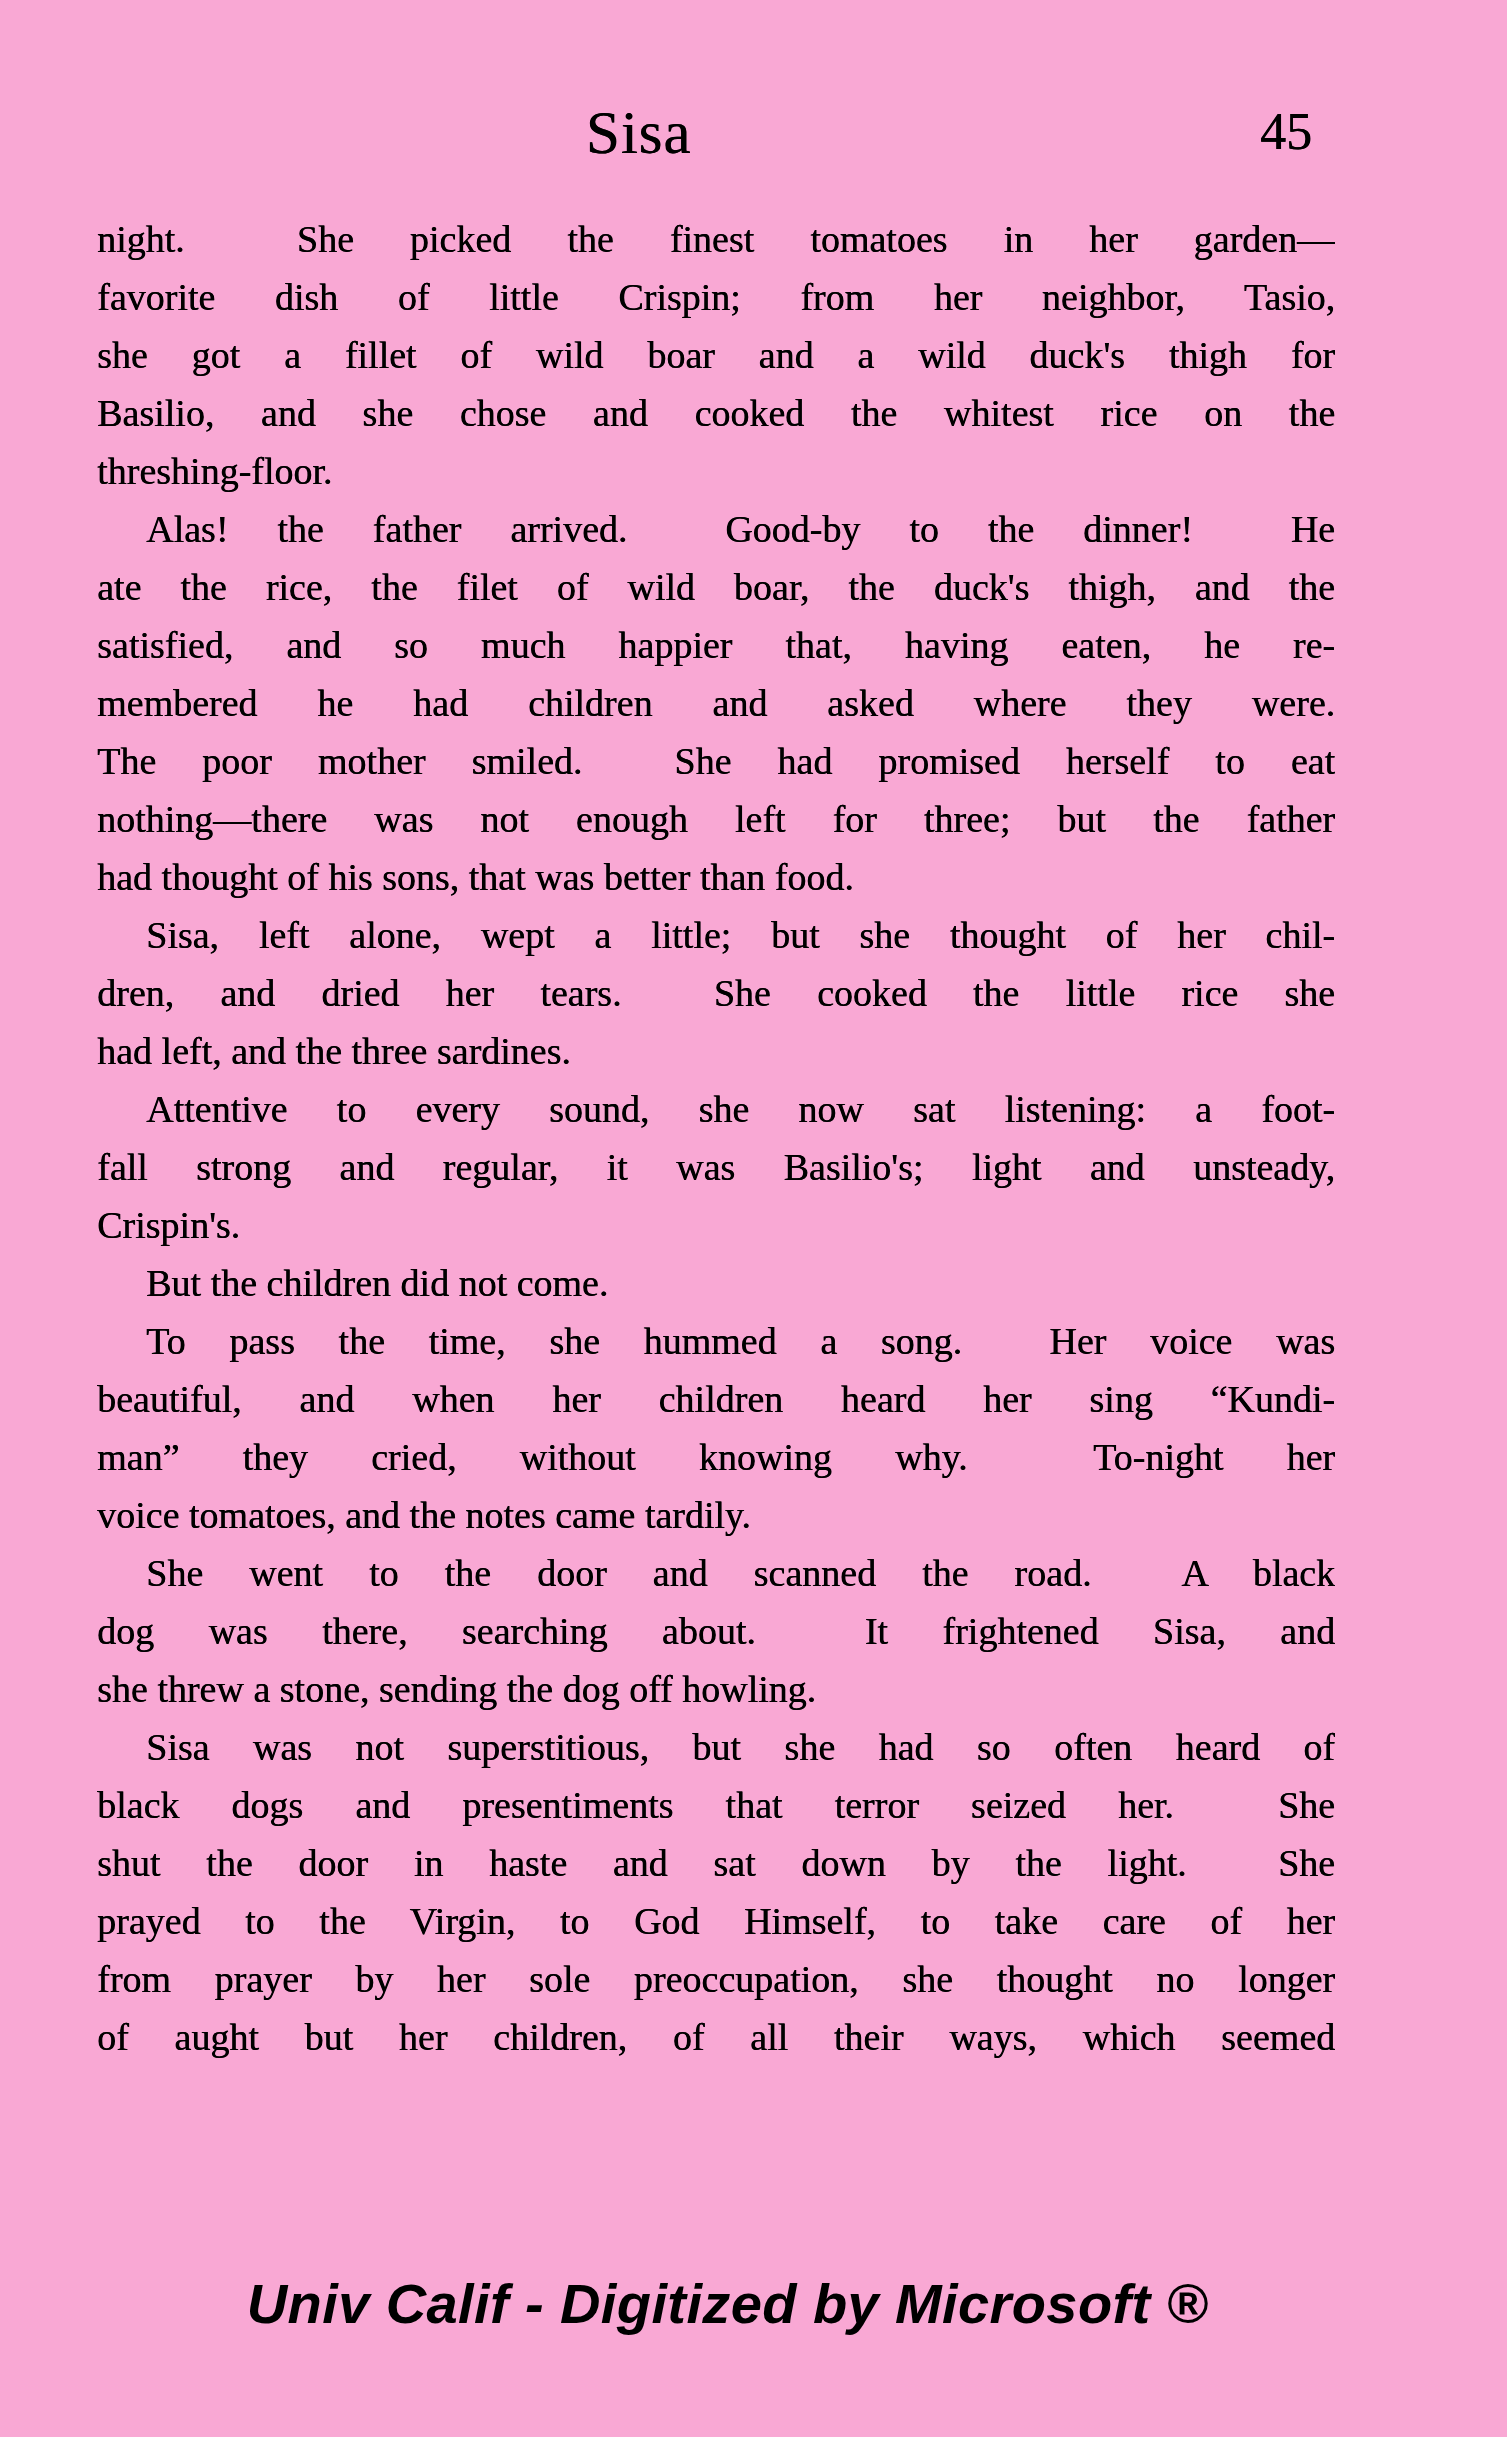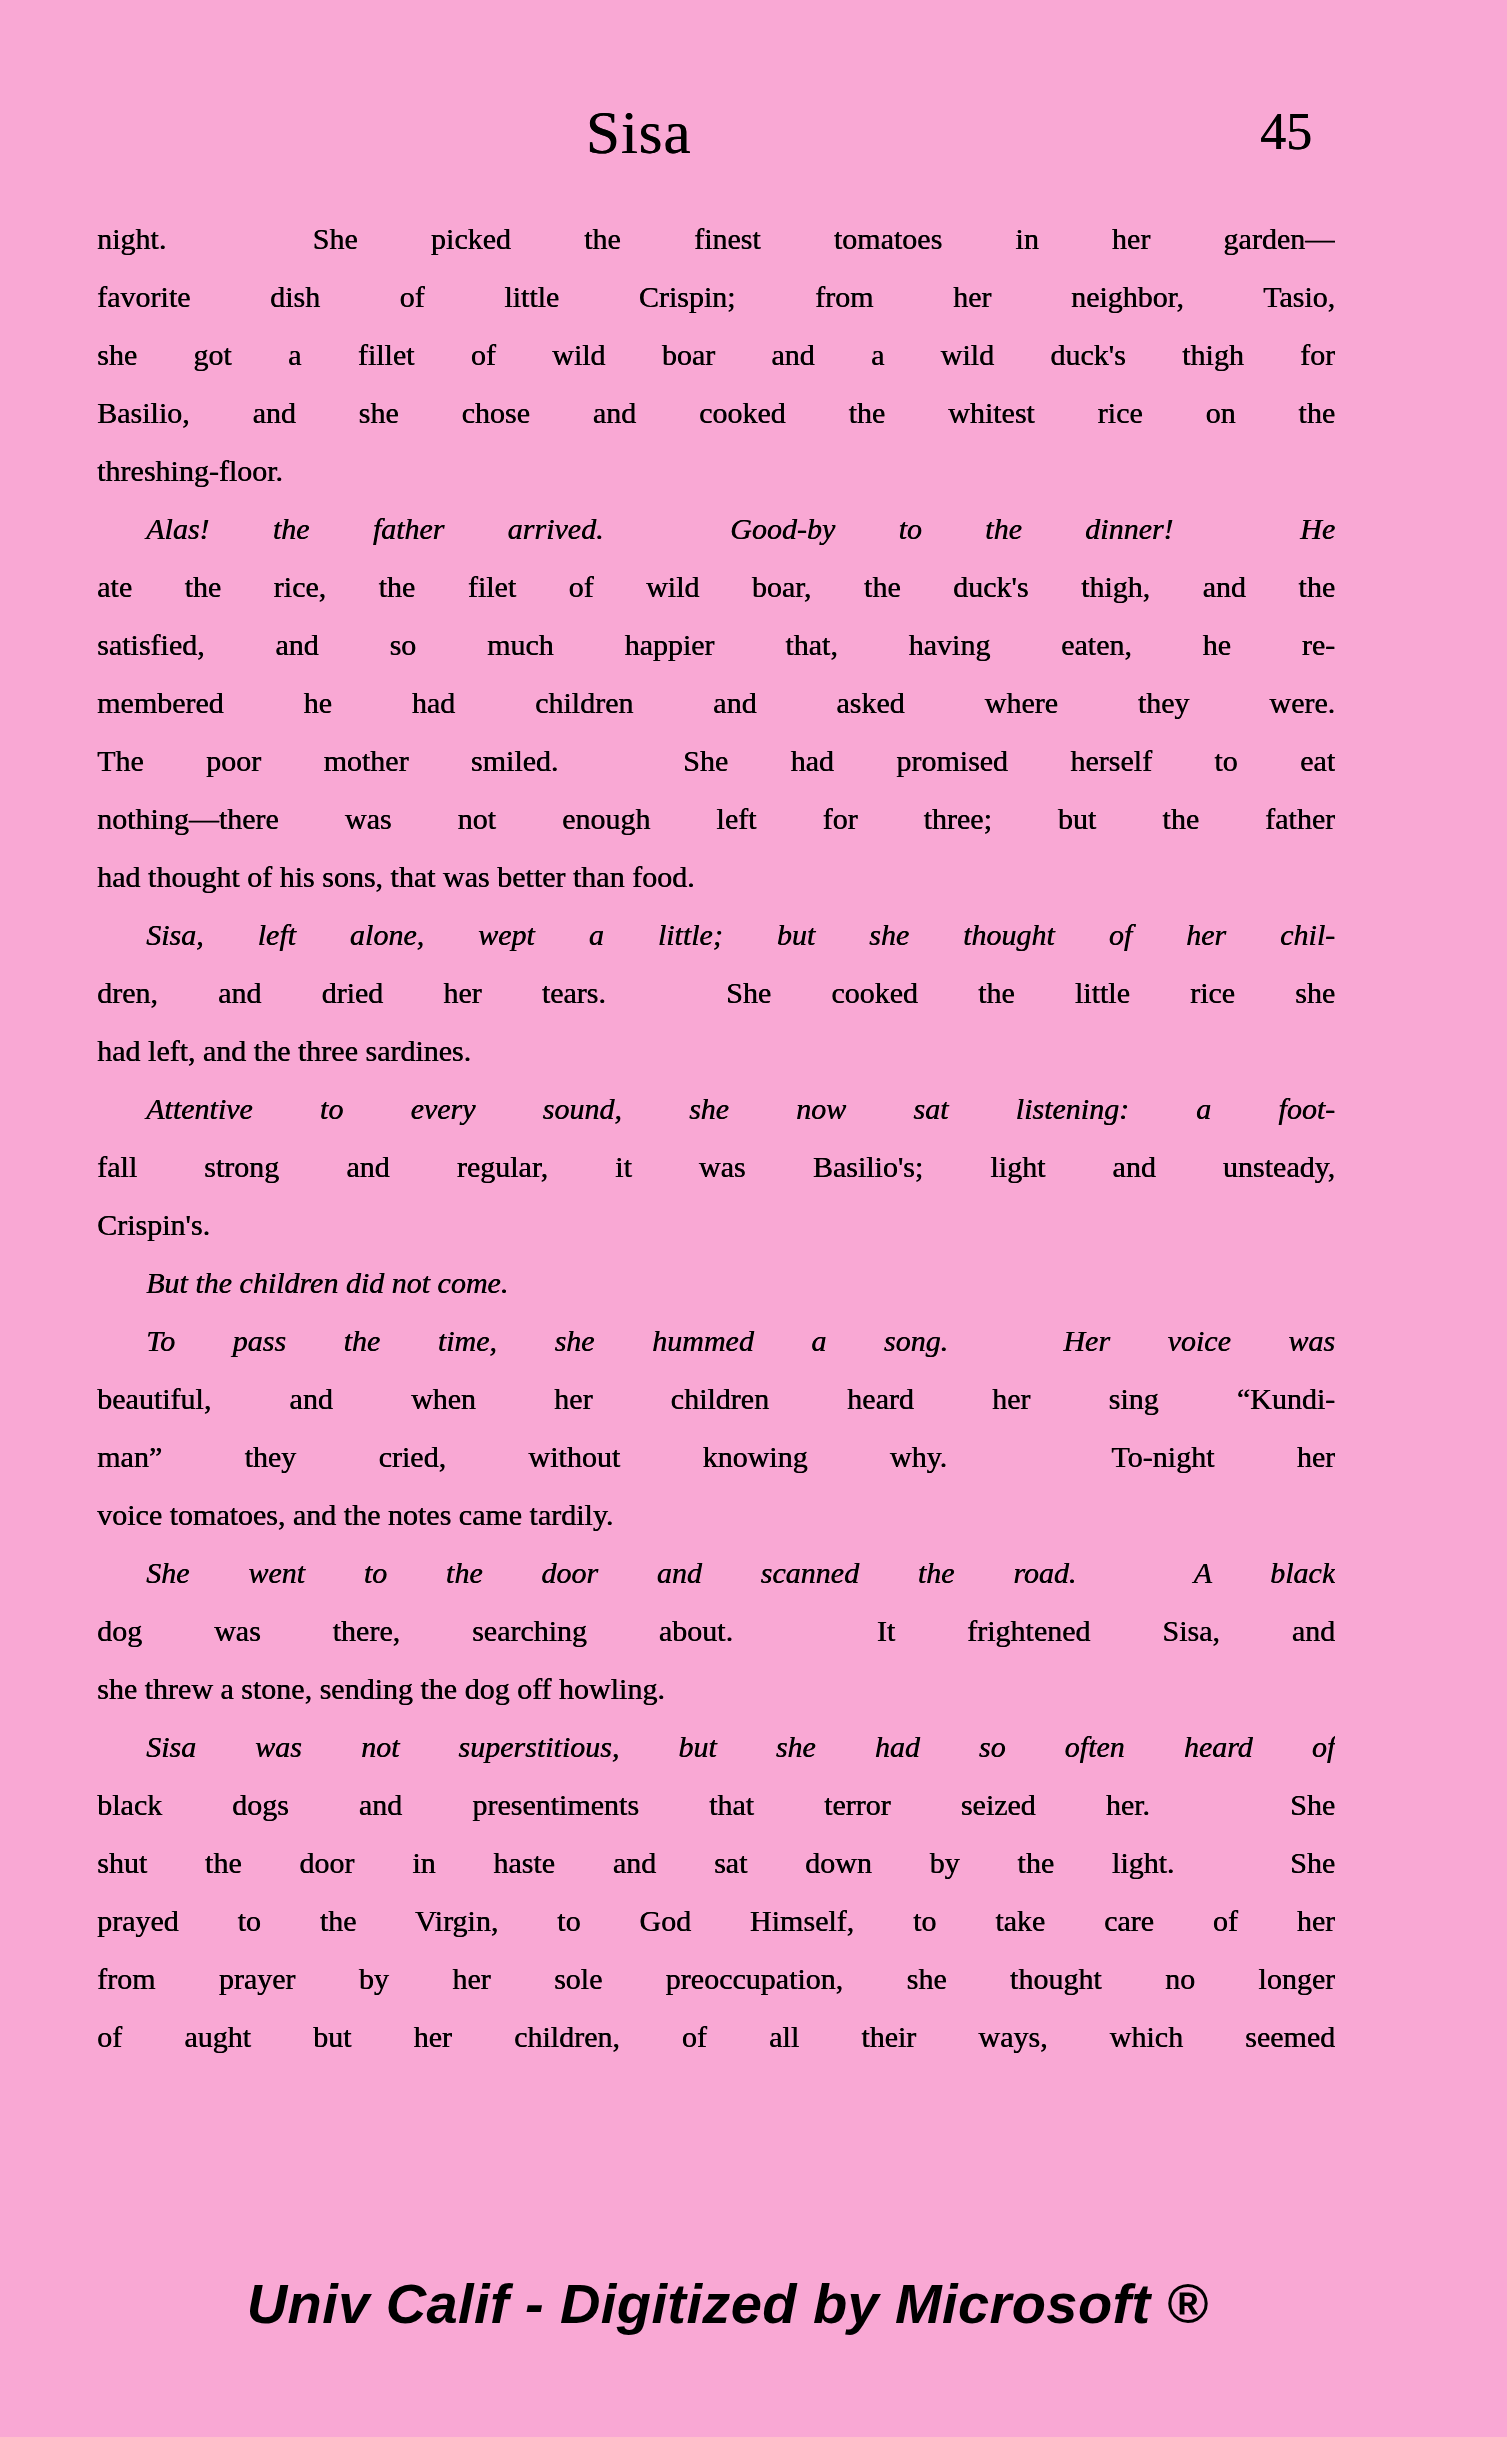--- a/index.html
+++ b/index.html
@@ -28,32 +28,32 @@
   .page-number {
     position: absolute;
     top: 106px; left: 1260px;
     font-size: 52px; line-height: 1;
     text-shadow: 0.5px 0.3px 0 currentColor;
   }
   
   .body-text {
     position: absolute;
     top: 210px; left: 97px; width: 1238px;
-    font-size: 30px;
+    font-size: 38px;
     text-shadow: 0.5px 0.3px 0 currentColor;
   }
   .line {
     height: 58px;
     line-height: 58px;
     overflow: hidden;
     white-space: normal;
   }
   .line.j { text-align: justify; }
   .line.j::after { content: ""; display: inline-block; width: 100%; height: 0; }
-  .line.ind { text-indent: 49px; font-style: italic; }
+  .line.ind { text-indent: 49px; }
   
   .footer {
     position: absolute;
     top: 2270px; left: 0; width: 1507px;
     text-align: center;
     transform: translateX(-26px);
     font-family: "Liberation Sans", sans-serif;
     font-style: italic;
     font-weight: bold;
     font-size: 56px; line-height: 1.2;

